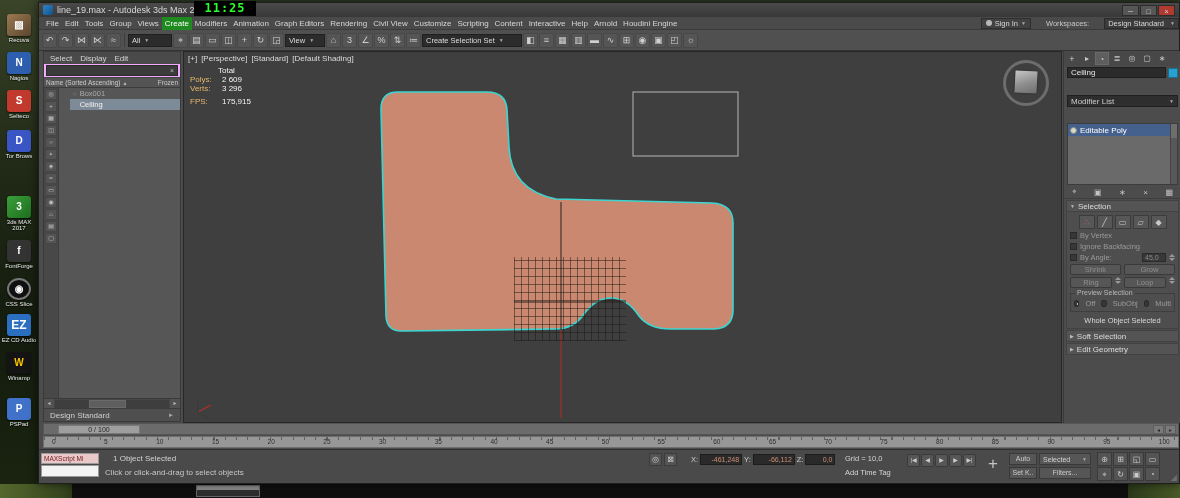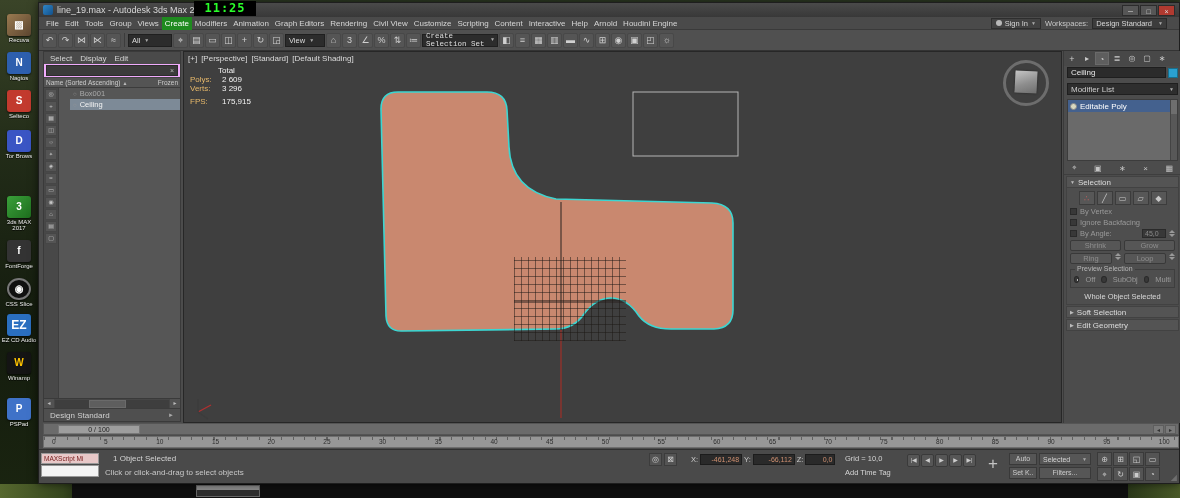--- a/index.html
+++ b/index.html
@@ -52,38 +52,38 @@
   .win-btn.close { background:#b03a30; }
   .clock { position:absolute; left:155px; top:-2px; width:62px; height:15px; z-index:60;
     background:#000; color:#2aff2a; font-family:"DejaVu Sans Mono", monospace; font-weight:bold;
     font-size:12px; line-height:15px; text-align:center; letter-spacing:1px; }
 
   .menubar { position:absolute; left:0; top:14px; right:0; height:13px; background:#4a4a4a;
     display:flex; align-items:center; font-size:8px; color:#d6d6d6; padding-left:4px;
     border-bottom:1px solid #3a3a3a; white-space:nowrap; }
   .menu-item { padding:0 3px; line-height:13px; }
   .menu-item.active { background:#1f8a1f; color:#fff; }
-  .mb-right { margin-left:auto; display:flex; align-items:center; gap:4px; padding-right:12px; }
+  .mb-right { margin-left:auto; display:flex; align-items:center; gap:15px; padding-right:0; }
   .signin { display:flex; align-items:center; gap:3px; background:#424242; border:1px solid #2e2e2e;
     height:11px; padding:0 4px; font-size:7.5px; }
   .person-icon { width:6px; height:6px; border-radius:50%; background:#b8b8b8; }
   .ws-label { font-size:7.5px; color:#c8c8c8; }
   .ws-dd { background:#3c3c3c; border:1px solid #2a2a2a; height:11px; display:flex; align-items:center;
     font-size:7.5px; padding:0 3px; gap:6px; }
   .dd-arrow { font-size:5px; color:#aaa; }
 
   .toolbar { position:absolute; left:0; top:27px; right:0; height:21px; background:#505050;
     border-bottom:1px solid #333; display:flex; align-items:center; gap:1px; padding:0 3px; }
   .tb-group { display:flex; gap:1px; align-items:center; }
   .tb-icon { width:15px; height:15px; display:inline-flex; align-items:center; justify-content:center;
     font-size:9px; color:#d0d0d0; background:#555; border:1px solid #484848; border-radius:2px; }
   .tb-sep { width:1px; height:14px; background:#3c3c3c; margin:0 2px; }
   .tb-dd { height:13px; background:#2c2c2c; border:1px solid #1f1f1f; color:#ddd; font-size:7.5px;
     display:flex; align-items:center; padding:0 3px; gap:4px; }
-  .w-all { width:44px; } .w-view { width:40px; } .w-selset { width:76px;font-family:Liberation Mono, monospace; }
+  .w-all { width:44px; } .w-view { width:40px; } .w-selset { width:100px; }
 
   
   .left-dock { position:absolute; left:4px; top:48px; width:138px; height:371px;
     display:flex; flex-direction:column; background:#f0abfc; border:1px solid #3a3a3a; }
   .exp-menu { height:12px; display:flex; gap:8px; padding:0 6px; font-size:8px; color:#d6d6d6;
     align-items:center; background:#4a4a4a; }
   .exp-search { height:11px; margin:1px 2px 0; background:#3b3b3b; border:1px solid #2c2c2c;
     display:flex; align-items:center; justify-content:flex-end; padding:0 3px; }
   .exp-close { font-size:7px; color:#bbb; }
   .exp-header { height:11px; display:flex; align-items:center; background:#545454; margin-top:1px;
@@ -133,21 +133,21 @@
     border-left:1px solid #3a3a3a; display:flex; flex-direction:column; font-size:8px; color:#ccc; }
   .cp-tabs { height:15px; display:flex; align-items:center; gap:2px; padding:1px 2px; background:#484848; }
   .cp-plus { width:12px; text-align:center; color:#ccc; font-size:9px; }
   .cp-tabrow { display:flex; gap:1px; }
   .cp-tab { width:14px; height:13px; text-align:center; line-height:13px; font-size:8px; color:#ccc; }
   .cp-tabrow .cp-tab:nth-of-type(2) { background:#5e5e5e; border:1px solid #6a6a6a; }
   .cp-name-row { display:flex; align-items:center; gap:2px; padding:1px 3px; }
   .cp-name-input { flex:1; height:11px; background:#2b2b2b; border:1px solid #1e1e1e; color:#e8e8e8;
     font-size:8px; line-height:10px; padding:0 3px; }
   .cp-swatch { width:10px; height:10px; background:#2aa0d0; border:1px solid #17708e; }
-  .cp-modlist { margin:4px 3px; height:12px; background:#2e2e2e; border:1px solid #1f1f1f;
+  .cp-modlist { margin:16px 3px; height:12px; background:#2e2e2e; border:1px solid #1f1f1f;
     display:flex; align-items:center; padding:0 3px; }
   .cp-modlist .dd-arrow { margin-left:auto; }
   .cp-stack { margin:0 3px 1px; height:62px; background:#6a6a6a; border:1px solid #3c3c3c; display:flex; }
   .stack-list { flex:1; }
   .stack-row { height:12px; display:flex; align-items:center; gap:3px; padding:0 2px;
     background:#44618e; color:#fff; }
   .bulb { width:7px; height:7px; border-radius:50%; background:#d8d8c0; border:1px solid #888; }
   .stack-sb { width:7px; background:#585858; border-left:1px solid #444; }
   .stack-sb .thumb { height:14px; background:#6e6e6e; }
   .cp-stackbtns { height:13px; display:flex; align-items:center; justify-content:space-between;

